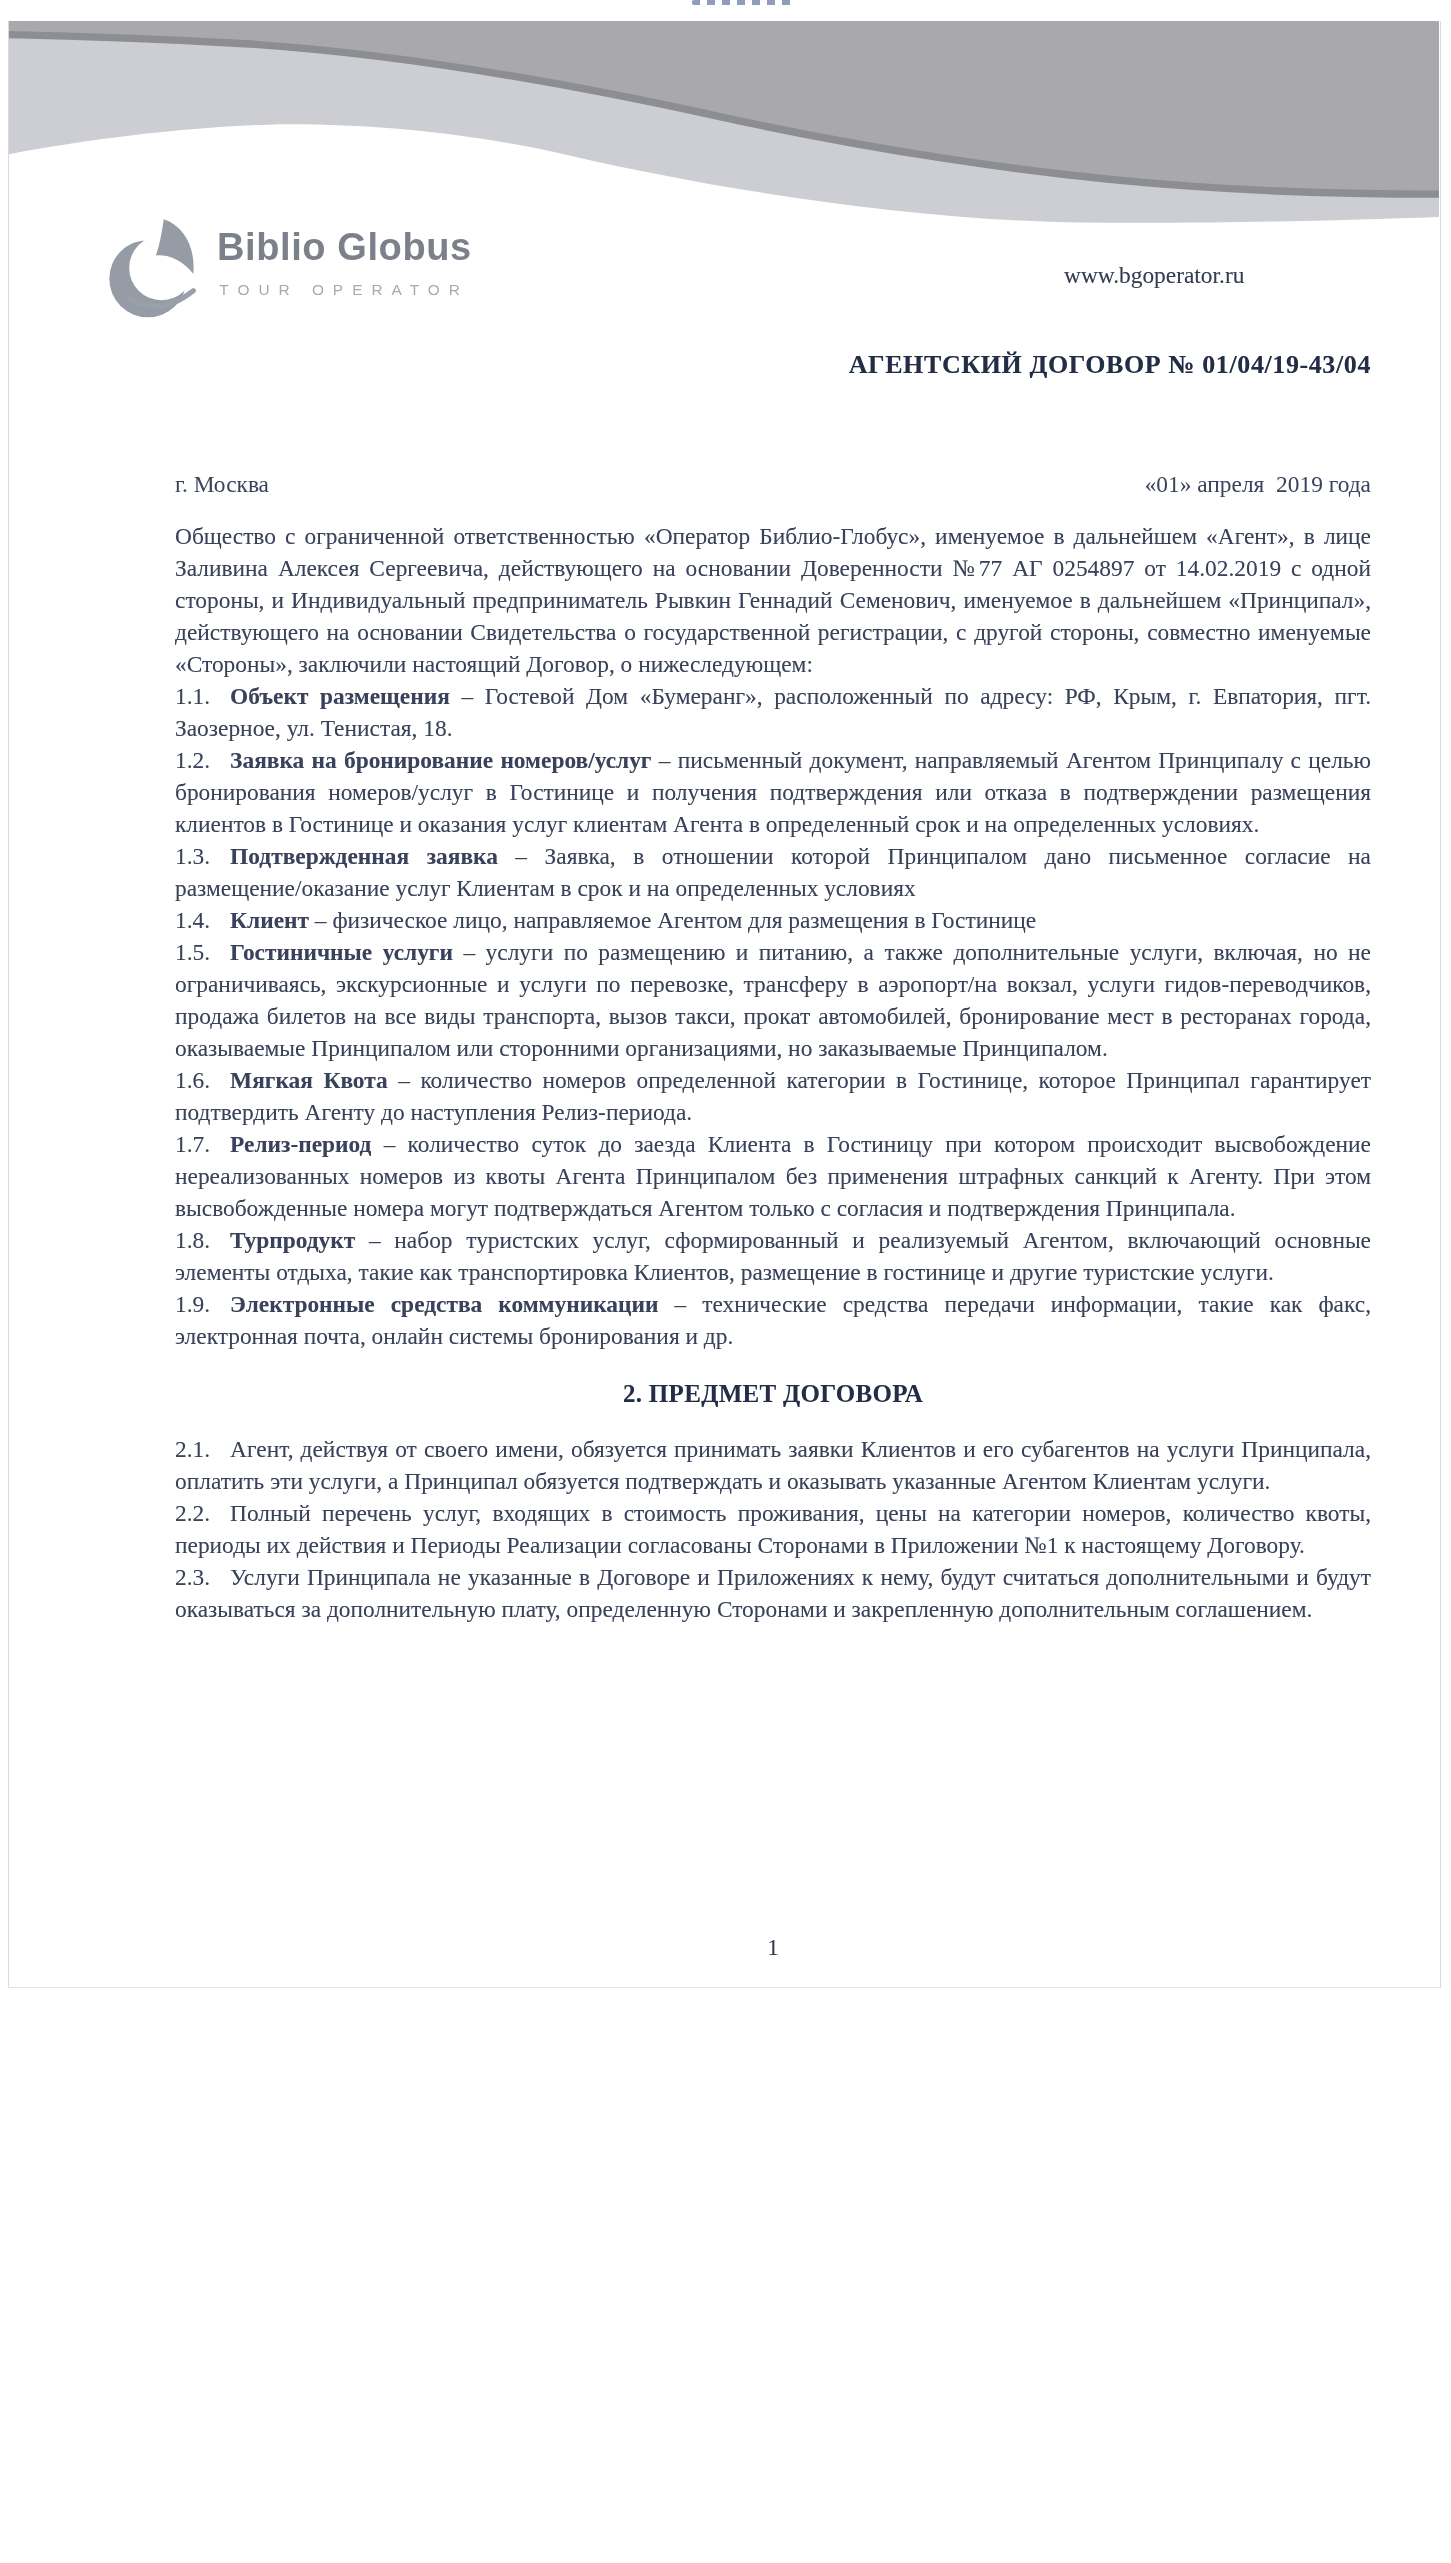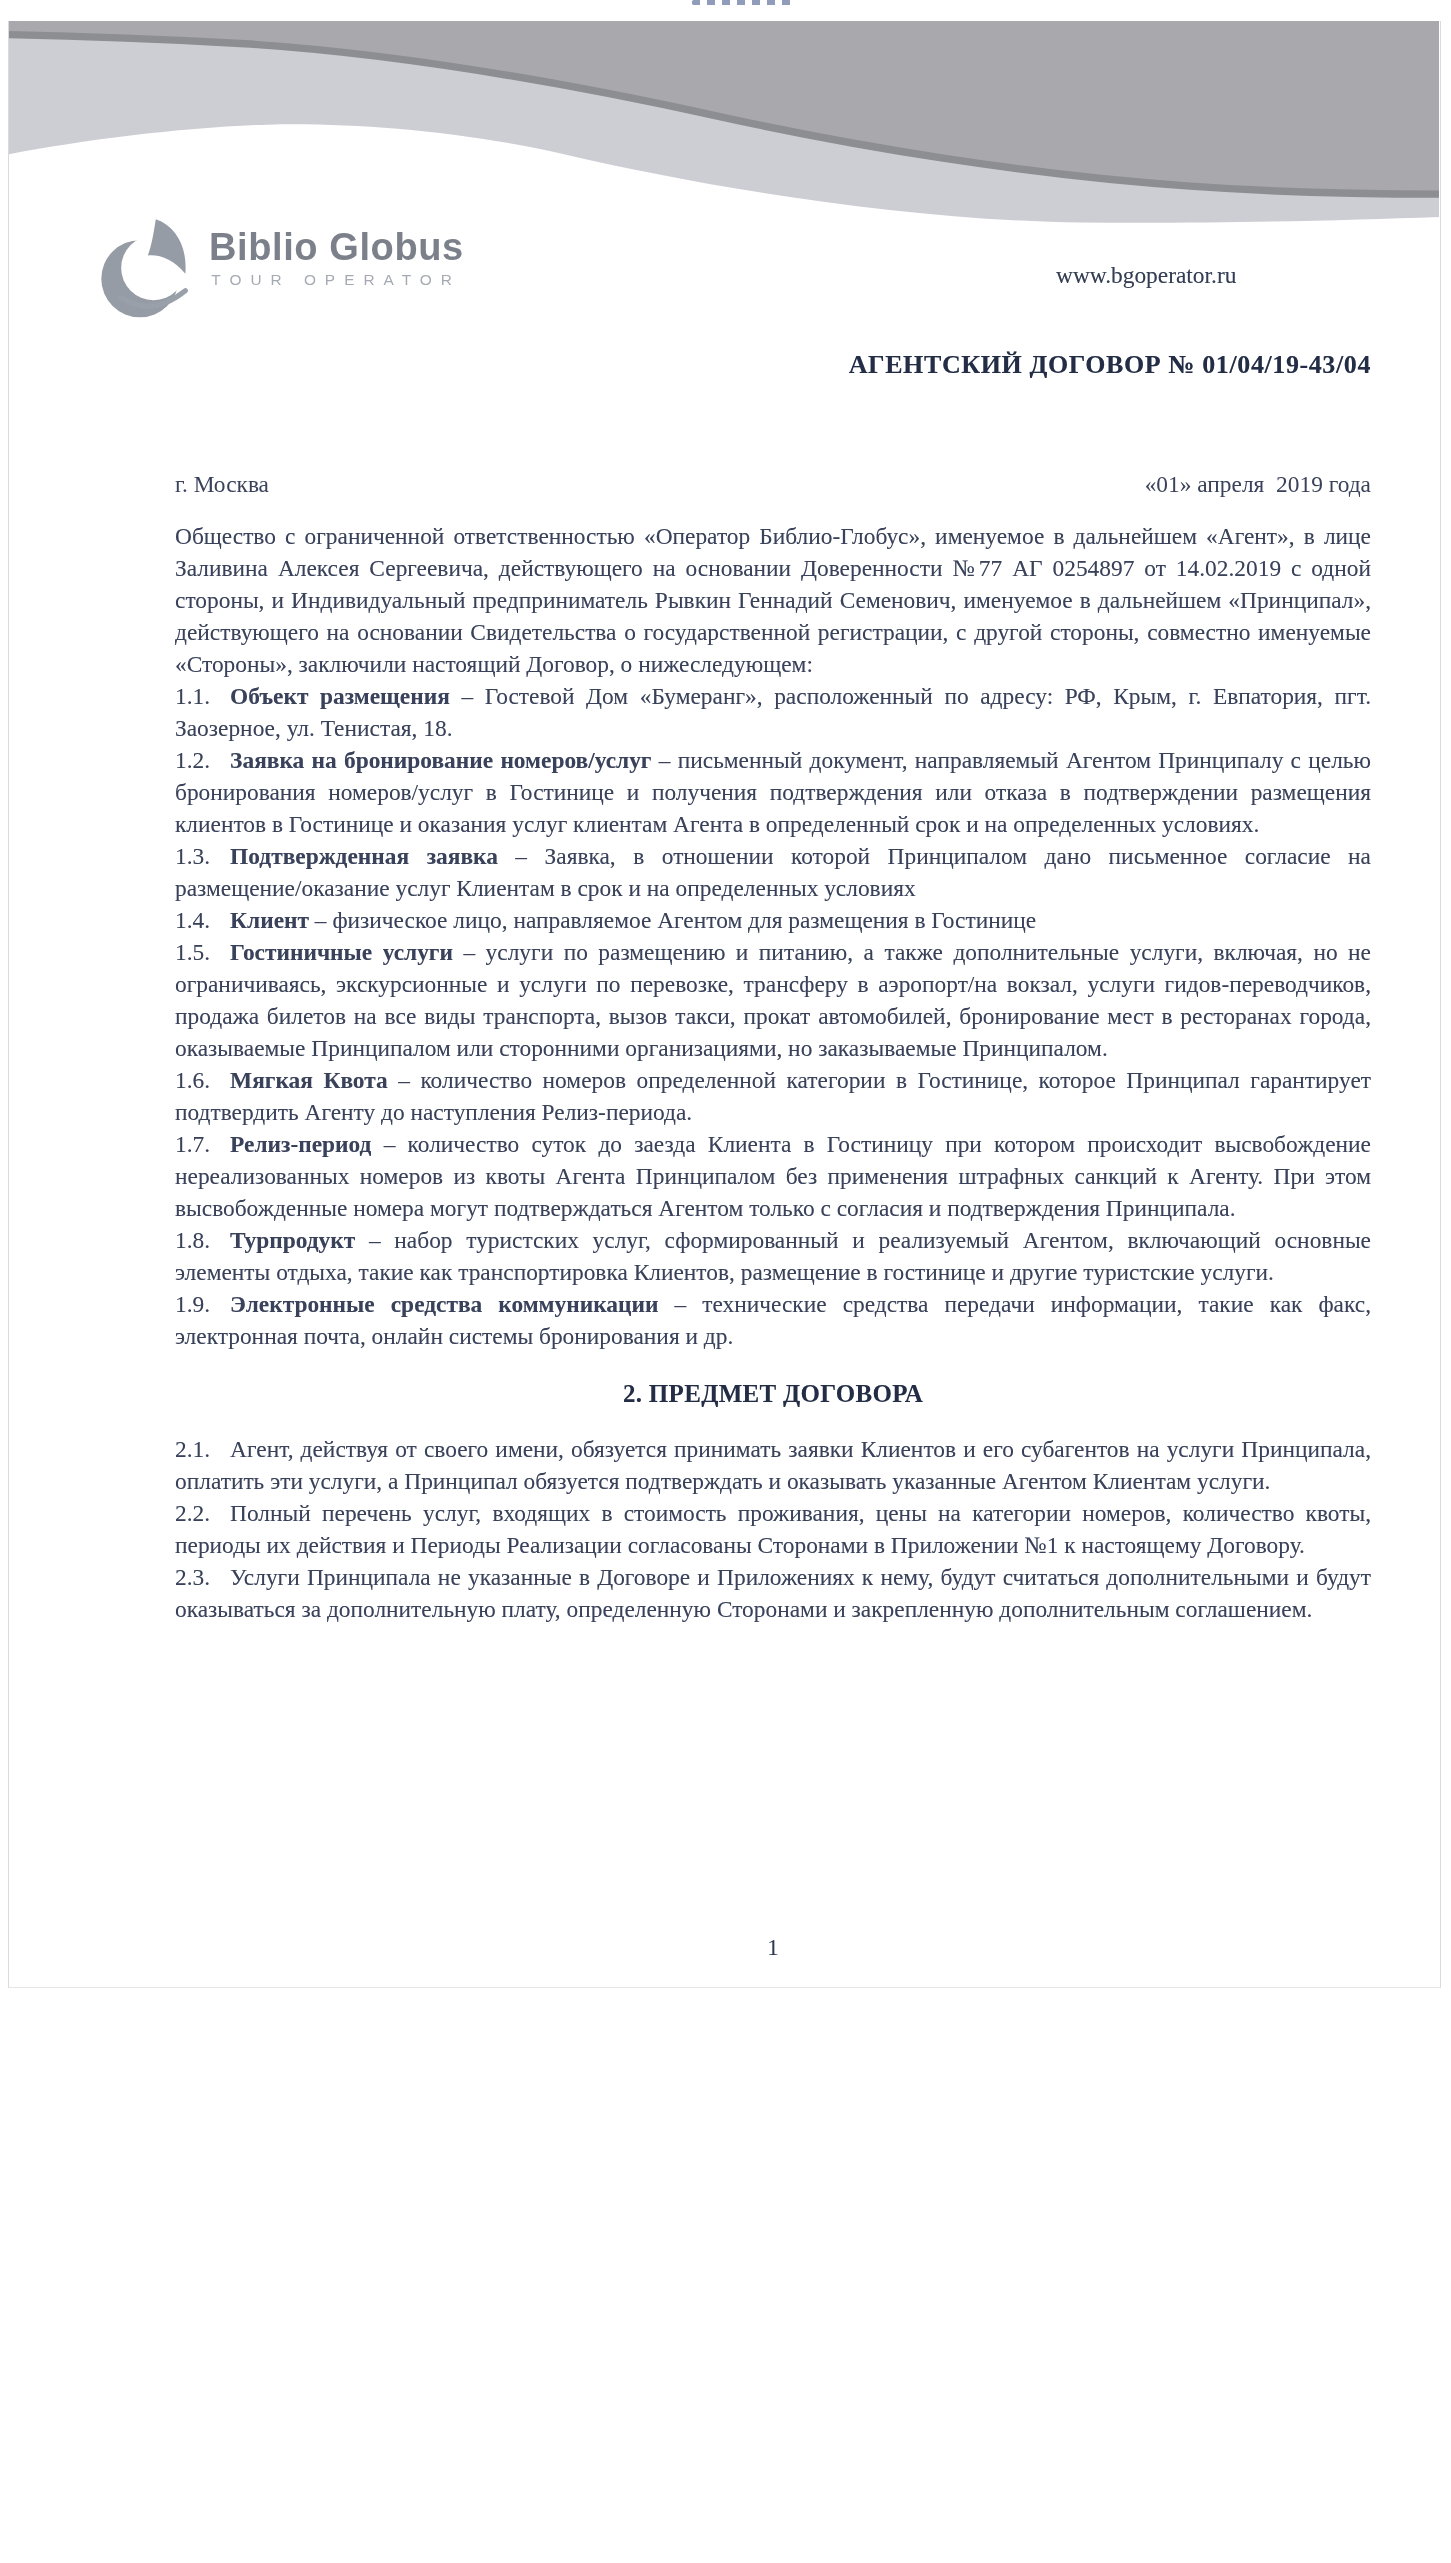--- a/index.html
+++ b/index.html
@@ -42,42 +42,42 @@
     top: -20.5px;
     width: 100px;
     height: 4.6px;
     background: repeating-linear-gradient(90deg,
       rgba(70,90,140,.75) 0 8px, rgba(70,90,140,0) 8px 15px);
     border-radius: 1.7px;
     opacity: .8;
   }
   .hdr {
     position: absolute;
-    left: 0;
+    left: 8px;
     top: 197px;
     width: 1430px;
     height: 137px;
   }
   .logo {
     position: absolute;
     left: 91px;
     top: 0px;
     display: flex;
   }
   .logo-mark { width: 94px; height: 109px; display: block; }
   .logo-text { margin-left: 15px; padding-top: 9px; font-family: "Liberation Sans", sans-serif; }
   .logo-name {
     font-size: 38px;
     font-weight: bold;
     color: #7b808a;
     letter-spacing: 0.6px;
     line-height: 40px;
   }
   .logo-tagline {
-    margin-top: 4px;
+    margin-top: 14px;
     margin-left: 2.3px;
     font-size: 15.4px;
     letter-spacing: 9px;
     color: #a5aab2;
   }
   .url {
     position: absolute;
     left: 1047px;
     top: 44px;
     font-size: 23.4px;

